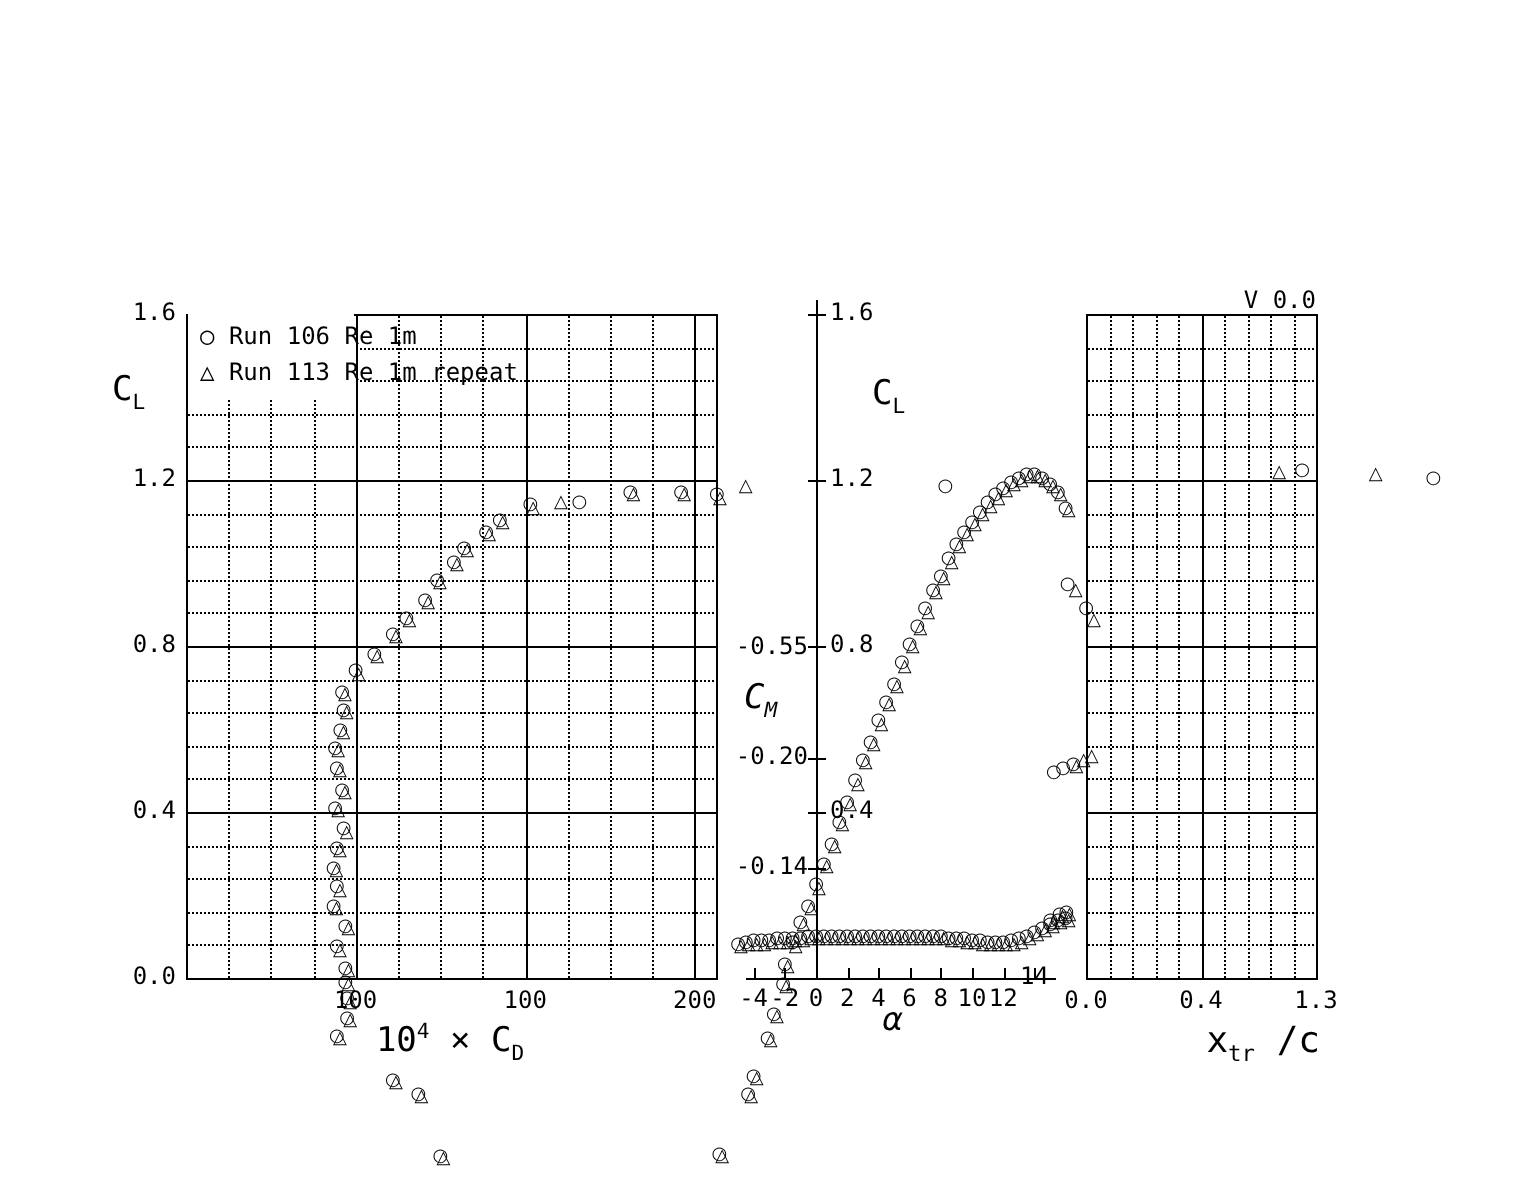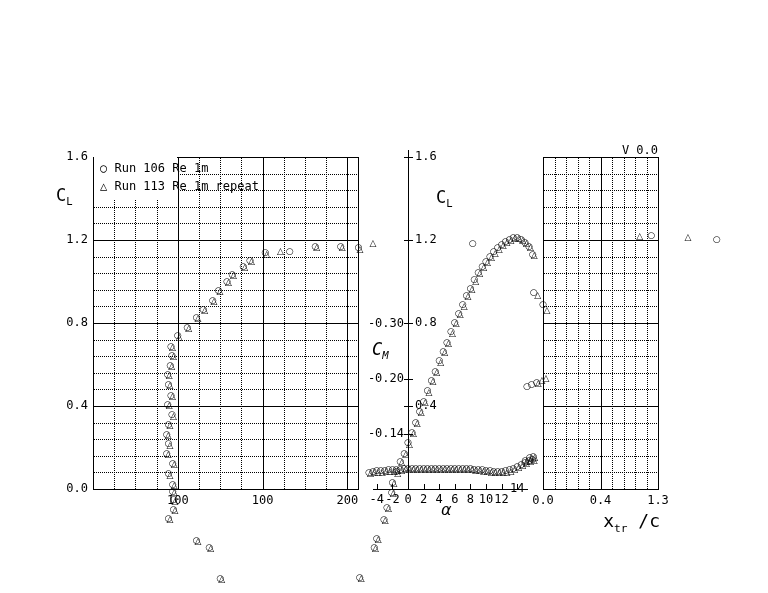--- a/index.html
+++ b/index.html
@@ -26,20 +26,21 @@
   #annotation{position:absolute;left:598px;top:144px;width:60px;text-align:right;
               font-size:12px;line-height:13px}
 </style>
 </head>
 <body>
 
 <div id="figure">
 
   <div class="axis-title" style="left:56px;top:186px;"><span>C</span><sub>L</sub></div>
 
+  <div class="axis-title" style="left:150px;top:507px;width:150px;text-align:center;"><span>10</span><sup>4</sup><span> × C</span><sub>D</sub></div>
 
   <div class="axis-title" style="left:436px;top:188px;"><span>C</span><sub>L</sub></div>
 
   <div class="axis-title" style="left:372px;top:340px;font-style:italic;"><span>C</span><sub>M</sub></div>
 
   <div class="axis-title alpha-label" style="left:441px;top:501px;font-size:16px;">α</div>
 
   <div class="axis-title small" style="left:580px;top:514px;width:80px;text-align:right;"><span>x</span><sub>tr</sub><span> /c</span></div>
 
   <div id="annotation">V 0.0</div>
@@ -140,21 +141,21 @@
     <div class="tl r" style="left: 58px; width: 30px; top: 316px;">0.8</div>
     <div class="tl r" style="left: 58px; width: 30px; top: 399px;">0.4</div>
     <div class="tl r" style="left: 58px; width: 30px; top: 482px;">0.0</div>
     <div class="tl c" style="left: 162.8px; width: 30px; top: 494px; text-align: center;">100</div>
     <div class="tl c" style="left: 247.6px; width: 30px; top: 494px;">100</div>
     <div class="tl c" style="left: 332.4px; width: 30px; top: 494px;">200</div>
     <div class="tl" style="left: 415px; top: 150px;">1.6</div>
     <div class="tl" style="left: 415px; top: 233px;">1.2</div>
     <div class="tl" style="left: 415px; top: 316px;">0.8</div>
     <div class="tl" style="left: 415px; top: 399px;">0.4</div>
-    <div class="tl r" style="left: 362px; width: 42px; top: 317px;">-0.30</div>
+    <div class="tl r" style="left: 362px; width: 42px; top: 317px;">-0.55</div>
     <div class="tl r" style="left: 362px; width: 42px; top: 372px;">-0.20</div>
     <div class="tl r" style="left: 362px; width: 42px; top: 427px;">-0.14</div>
     <div class="tl c" style="left: 364.8px; width: 24px; top: 493px;">-4</div>
     <div class="tl c" style="left: 380.4px; width: 24px; top: 493px;">-2</div>
     <div class="tl c" style="left: 396px; width: 24px; top: 493px;">0</div>
     <div class="tl c" style="left: 411.6px; width: 24px; top: 493px;">2</div>
     <div class="tl c" style="left: 427.2px; width: 24px; top: 493px;">4</div>
     <div class="tl c" style="left: 442.8px; width: 24px; top: 493px;">6</div>
     <div class="tl c" style="left: 458.4px; width: 24px; top: 493px;">8</div>
     <div class="tl c" style="left: 474px; width: 24px; top: 493px;">10</div>

